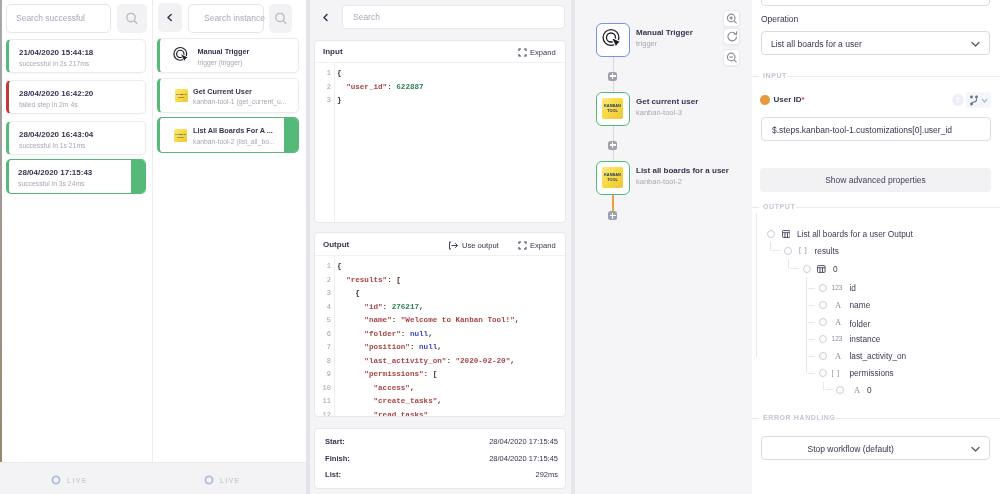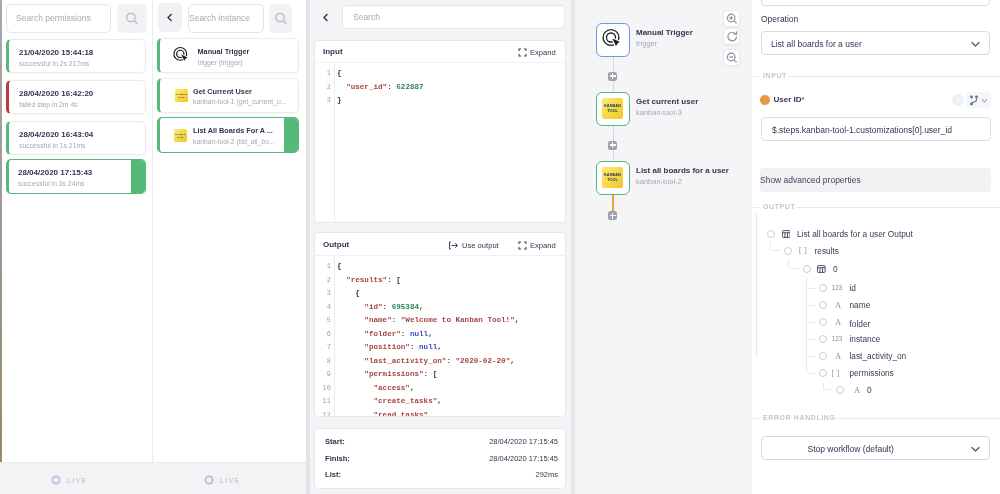--- a/index.html
+++ b/index.html
@@ -17,21 +17,21 @@
   .plusbtn::before { content:""; position:absolute; left:3.8px; top:1.5px; width:1.4px; height:6px; background:#fff; }
   .plusbtn::after { content:""; position:absolute; left:1.5px; top:3.8px; width:6px; height:1.4px; background:#fff; }
   .zbtn { width:17px; height:17px; background:#fff; border:1px solid #e9e9ee; border-radius:4px; box-shadow:0 1px 2px rgba(40,40,60,0.05); }
 </style>
 </head>
 <body>
 
 <div class="abs" style="left:0; top:0; width:152px; height:462px; background:#fff;"></div>
 <div class="abs" style="left:0; top:0; width:1.5px; height:462px; background:linear-gradient(#a8a8ac,#97876f);"></div>
 
-<div class="abs" style="left:6px; top:4px; width:105px; height:29px; background:#fff; border:1px solid #e5e5ea; border-radius:5px; font-size:8.5px; color:#a8aab6; line-height:27px; padding-left:9px;">Search permissions</div>
+<div class="abs" style="left:6px; top:4px; width:105px; height:29px; background:#fff; border:1px solid #e5e5ea; border-radius:5px; font-size:8.5px; color:#a8aab6; line-height:27px; padding-left:9px;">Search successful</div>
 <div class="abs" style="left:117px; top:4px; width:30px; height:29px; background:#f2f2f4; border-radius:5px;">
   <svg width="30" height="29" viewBox="0 0 30 29">
       <circle cx="14" cy="13.5" r="4.2" fill="none" stroke="#b7b9c3" stroke-width="1.3"></circle>
       <line x1="17.2" y1="16.8" x2="20.2" y2="19.8" stroke="#b7b9c3" stroke-width="1.3"></line>
     </svg>
 </div>
 
 <div class="abs" style="left:6px; top:39px; width:140px; height:34px; background:#fff; border:1px solid #eaeaef; border-left:3px solid #55b97a; border-radius:5px; box-shadow:0 1px 2px rgba(40,40,60,0.04);">
   <div class="card-title" style="position:absolute; left:10px; top:8px;">21/04/2020 15:44:18</div>
   <div class="card-sub" style="position:absolute; left:10px; top:19.5px;">successful in 2s 217ms</div>
@@ -57,21 +57,21 @@
   <div class="abs" style="left:67px; top:13.5px; font-size:6.8px; font-weight:bold; letter-spacing:1.3px; color:#c9cedb;">LIVE</div>
 </div>
 
 <div class="abs" style="left:152px; top:0; width:154px; height:462px; background:#fff; border-left:1px solid #ececf0;"></div>
 
 <div class="abs" style="left:158px; top:3px; width:24px; height:29px; background:#f2f2f4; border-radius:5px;">
   <svg width="24" height="29" viewBox="0 0 24 29">
       <polyline points="13.2,11.5 10,14.5 13.2,17.5" fill="none" stroke="#333450" stroke-width="1.5" stroke-linecap="round" stroke-linejoin="round"></polyline>
     </svg>
 </div>
-<div class="abs" style="left:188px; top:4px; width:76px; height:29px; background:#fff; border:1px solid #e5e5ea; border-radius:5px; font-size:8.5px; color:#a8aab6; line-height:27px; padding-left:0;">Search instance</div>
+<div class="abs" style="left:188px; top:4px; width:76px; height:29px; background:#fff; border:1px solid #e5e5ea; border-radius:5px; font-size:8.5px; color:#a8aab6; line-height:27px; padding-left:15px;">Search instance</div>
 <div class="abs" style="left:269px; top:4px; width:23px; height:29px; background:#f2f2f4; border-radius:5px;">
   <svg width="23" height="29" viewBox="0 0 23 29">
       <circle cx="11" cy="13.5" r="4.2" fill="none" stroke="#b7b9c3" stroke-width="1.3"></circle>
       <line x1="14.2" y1="16.8" x2="17.2" y2="19.8" stroke="#b7b9c3" stroke-width="1.3"></line>
     </svg>
 </div>
 
 <div class="abs" style="left:157px; top:38px; width:142px; height:35px; background:#fff; border:1px solid #eaeaef; border-left:3px solid #55b97a; border-radius:5px; box-shadow:0 1px 2px rgba(40,40,60,0.04);">
   <svg class="abs" style="left:9px; top:4px;" width="25" height="25" viewBox="0 0 31 31">
     <circle cx="14" cy="13.5" r="7.9" fill="none" stroke="#1e1e28" stroke-width="1.5"></circle>
@@ -158,21 +158,21 @@
 7
 8
 9
 10
 11
 12</div>
     <div class="abs" style="left:19px; top:0; width:1px; height:161px; background:#ececf0;"></div>
     <div class="abs mono" style="left:22px; top:4px;"><span class="p">{</span>
   <span class="k">"results"</span><span class="p">:</span> <span class="p">[</span>
     <span class="p">{</span>
-      <span class="k">"id"</span><span class="p">:</span> <span class="n">695384</span><span class="p">,</span>
+      <span class="k">"id"</span><span class="p">:</span> <span class="n">276217</span><span class="p">,</span>
       <span class="k">"name"</span><span class="p">:</span> <span class="k">"Welcome to Kanban Tool!"</span><span class="p">,</span>
       <span class="k">"folder"</span><span class="p">:</span> <span class="u">null</span><span class="p">,</span>
       <span class="k">"position"</span><span class="p">:</span> <span class="u">null</span><span class="p">,</span>
       <span class="k">"last_activity_on"</span><span class="p">:</span> <span class="k">"2020-02-20"</span><span class="p">,</span>
       <span class="k">"permissions"</span><span class="p">:</span> <span class="p">[</span>
         <span class="k">"access"</span><span class="p">,</span>
         <span class="k">"create_tasks"</span><span class="p">,</span>
         <span class="k">"read_tasks"</span></div>
   </div>
 </div>
@@ -278,21 +278,21 @@
       <path d="M7.5 3.5 v1 a2.5 2.5 0 0 1 -2.5 2.5 a2.5 2.5 0 0 0 -2.5 2.5" fill="none" stroke="#5d7186" stroke-width="1.1"></path>
     </svg>
   <svg class="abs" style="right:3px; top:5.5px;" width="7" height="6" viewBox="0 0 7 6">
       <polyline points="1,1 3.5,4 6,1" fill="none" stroke="#9aa3b5" stroke-width="1.1"></polyline>
     </svg>
 </div>
 <div class="abs sel" style="left:761px; top:117px; width:230px; height:24px; border-color:#dcdce2;">
   <div class="abs" style="left:10px; top:7px;">$.steps.kanban-tool-1.customizations[0].user_id</div>
 </div>
 
-<div class="abs" style="left:760px; top:168px; width:231px; height:24px; background:#f2f2f5; border-radius:4px; font-size:8.5px; color:#40415c; text-align:left; line-height:24px;">Show advanced properties</div>
+<div class="abs" style="left:760px; top:168px; width:231px; height:24px; background:#f2f2f5; border-radius:4px; font-size:8.5px; color:#40415c; text-align:center; line-height:24px;">Show advanced properties</div>
 
 <div class="abs" style="left:752px; top:203px; width:248px; height:10px;">
   <div class="legend-line" style="left:0; width:7px;"></div>
   <div class="abs legend" style="left:11px; top:0;">OUTPUT</div>
   <div class="legend-line" style="left:44px; right:0;"></div>
 </div>
 
 <style>
 .tcirc { position:absolute; width:8px; height:8px; border:1.5px solid #c9cdd9; border-radius:50%; background:#fff; }
 .tlbl { position:absolute; font-size:8.3px; color:#3a3b55; white-space:nowrap; }

